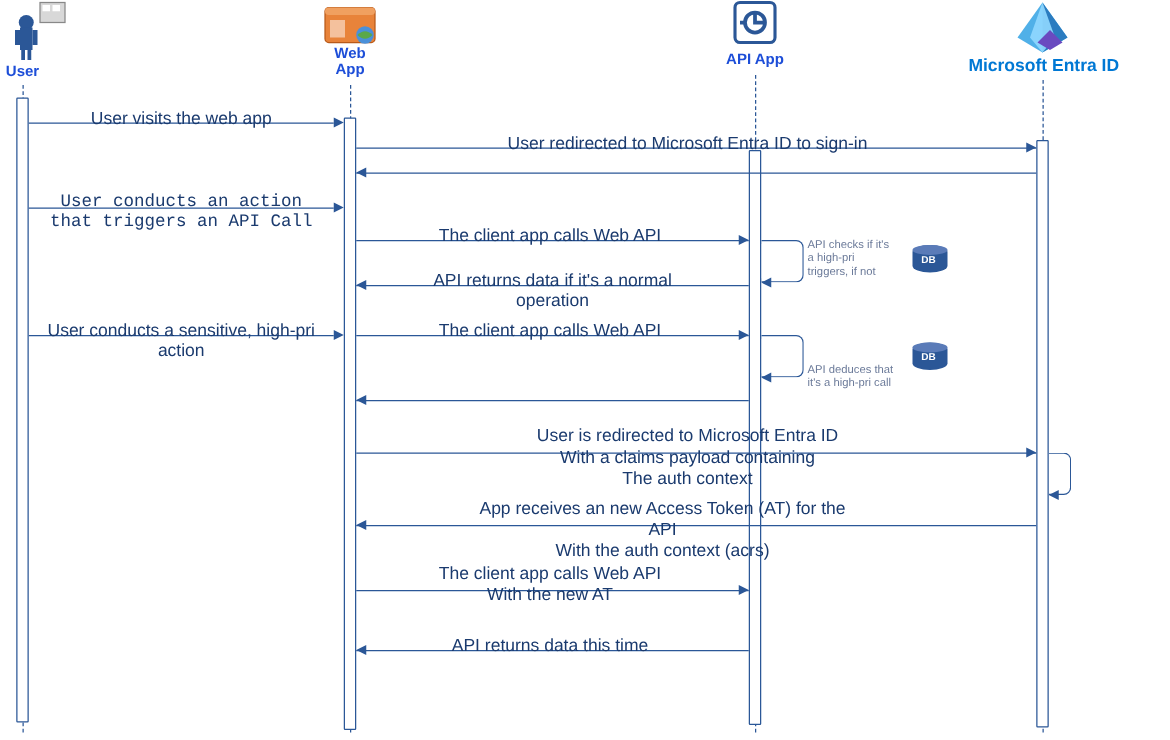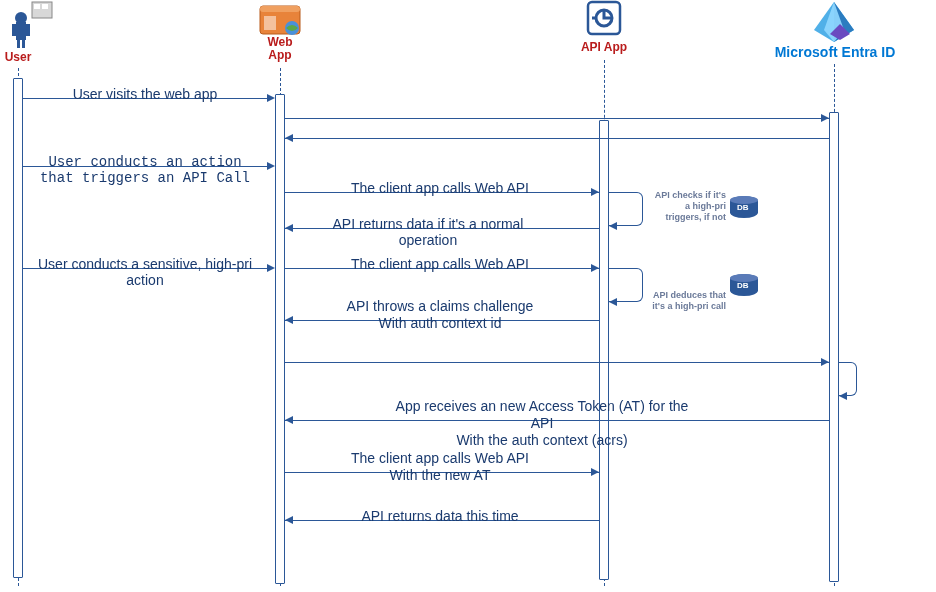--- a/index.html
+++ b/index.html
@@ -1,27 +1,27 @@
 <!DOCTYPE html>
 <html><head>
 <meta charset="utf-8">
 <style>
   * { box-sizing: border-box; margin: 0; padding: 0; }
   body { font-family: "Segoe UI", Arial, sans-serif; font-size: 10.5px; background: #fff; }
   #canvas { position: relative; width: 936px; height: 592px; }
-  .actor-label { position: absolute; text-align: center; font-weight: bold; color: #b91c1c; font-size: 12px; }
+  .actor-label { position: absolute; text-align: center; font-weight: bold; color: #1d4ed8; font-size: 12px; }
   .entra-label { color: #0078d4; font-weight: bold; font-size: 14px; }
   .lifeline { position: absolute; border-left: 1.5px dashed #2b5797; }
   .activation { position: absolute; width: 10px; background: #fff; border: 1.5px solid #2b5797; border-radius: 1px; }
   .msg { position: absolute; color: #1a3a6e; font-size: 14px; text-align: center; }
   .msg-line { position: absolute; border-top: 1.5px solid #2b5797; }
   .arrow-r { position: absolute; width: 0; height: 0; border-top: 4px solid transparent; border-bottom: 4px solid transparent; border-left: 8px solid #2b5797; }
   .arrow-l { position: absolute; width: 0; height: 0; border-top: 4px solid transparent; border-bottom: 4px solid transparent; border-right: 8px solid #2b5797; }
   .self-loop { position: absolute; border: 1.5px solid #2b5797; border-left: none; border-radius: 0 6px 6px 0; }
-  .side-note { position: absolute; font-size: 9px; color: #6b7a99; text-align: right; line-height: 1.2; font-weight: bold; }
+  .side-note { position: absolute; font-size: 9px; color: #6b7a99; text-align: left; line-height: 1.2; }
   .db-icon { position: absolute; width: 28px; height: 36px; }
   .db-cyl { width: 28px; height: 22px; background: #2b5797; border-radius: 50%/25%; position: relative; }
   .db-cyl::before { content: ''; position: absolute; top: 0; left: 0; right: 0; height: 8px; background: #5a7bb8; border-radius: 50%; }
   .db-txt { position: absolute; color: #fff; font-size: 8px; font-weight: bold; left: 7px; top: 7px; }
   .icon-box { position: absolute; }
 </style>
 </head>
 <body>
 
 <div id="canvas">
@@ -84,20 +84,21 @@
   <div class="activation" style="left:275px; top:94px; height:490px;"></div>
   <div class="activation" style="left:599px; top:120px; height:460px;"></div>
   <div class="activation" style="left:829px; top:112px; height:470px;"></div>
 
   <div class="msg-line" style="left:23px; top:98px; width:244px;"></div>
   <div class="arrow-r" style="left:267px; top:94px;"></div>
   <div class="msg" style="left:60px; top:86px; width:170px;">User visits the web app</div>
 
   <div class="msg-line" style="left:285px; top:118px; width:544px;"></div>
   <div class="arrow-r" style="left:821px; top:114px;"></div>
+  <div class="msg" style="left:400px; top:106px; width:300px;">User redirected to Microsoft Entra ID to sign-in</div>
 
   <div class="msg-line" style="left:285px; top:138px; width:544px;"></div>
   <div class="arrow-l" style="left:285px; top:134px;"></div>
 
   <div class="msg-line" style="left:23px; top:166px; width:244px;"></div>
   <div class="arrow-r" style="left:267px; top:162px;"></div>
   <div class="msg" style="left:30px; top:154px; width:230px;font-family:Liberation Mono, monospace;">User conducts an action that triggers an API Call</div>
 
   <div class="msg-line" style="left:285px; top:192px; width:314px;"></div>
   <div class="arrow-r" style="left:591px; top:188px;"></div>
@@ -110,21 +111,21 @@
     <span>a high-pri</span><br>
     <span>triggers, if not</span>
   </div>
   <div class="db-icon" style="left:730px; top:196px;">
     <div class="db-cyl"></div>
       <div class="db-txt">DB</div>
   </div>
 
   <div class="msg-line" style="left:285px; top:228px; width:314px;"></div>
   <div class="arrow-l" style="left:285px; top:224px;"></div>
-  <div class="msg" style="left:318px; top:216px; width:220px;text-align:center;">API returns data if it's a normal operation</div>
+  <div class="msg" style="left:332px; top:216px; width:220px;text-align:center;">API returns data if it's a normal operation</div>
 
   <div class="msg-line" style="left:23px; top:268px; width:244px;"></div>
   <div class="arrow-r" style="left:267px; top:264px;"></div>
   <div class="msg" style="left:30px; top:256px; width:230px;">User conducts a sensitive, high-pri action</div>
 
   <div class="msg-line" style="left:285px; top:268px; width:314px;"></div>
   <div class="arrow-r" style="left:591px; top:264px;"></div>
   <div class="msg" style="left:350px; top:256px; width:180px;">The client app calls Web API</div>
 
   <div class="self-loop" style="left:609px; top:268px; width:34px; height:34px;"></div>
@@ -133,34 +134,35 @@
     <span>API deduces that</span><br>
     <span>it's a high-pri call</span>
   </div>
   <div class="db-icon" style="left:730px; top:274px;">
     <div class="db-cyl"></div>
       <div class="db-txt">DB</div>
   </div>
 
   <div class="msg-line" style="left:285px; top:320px; width:314px;"></div>
   <div class="arrow-l" style="left:285px; top:316px;"></div>
-  <div class="msg" style="left:340px; top:298px; width:200px; line-height:1.2;">
-    <span>API throws a claims challenge</span><br>
-    <span>With auth context id</span>
-  </div>
 
   <div class="msg-line" style="left:285px; top:362px; width:544px;"></div>
   <div class="arrow-r" style="left:821px; top:358px;"></div>
+  <div class="msg" style="left:420px; top:340px; width:260px; line-height:1.2;">
+    <span>User is redirected to Microsoft Entra ID</span><br>
+    <span>With a claims payload containing</span><br>
+    <span>The auth context</span>
+  </div>
 
   <div class="self-loop" style="left:839px; top:362px; width:18px; height:34px;"></div>
   <div class="arrow-l" style="left:839px; top:392px;"></div>
 
   <div class="msg-line" style="left:285px; top:420px; width:544px;"></div>
   <div class="arrow-l" style="left:285px; top:416px;"></div>
-  <div class="msg" style="left:392px; top:398px; width:300px; line-height:1.2;text-align:center;">
+  <div class="msg" style="left:380px; top:398px; width:300px; line-height:1.2;text-align:center;">
     <span>App receives an new Access Token (AT) for the API</span><br>
     <span>With the auth context (acrs)</span>
   </div>
 
   <div class="msg-line" style="left:285px; top:472px; width:314px;"></div>
   <div class="arrow-r" style="left:591px; top:468px;"></div>
   <div class="msg" style="left:340px; top:450px; width:200px; line-height:1.2;">
     <span>The client app calls Web API</span><br>
     <span>With the new AT</span>
   </div>

